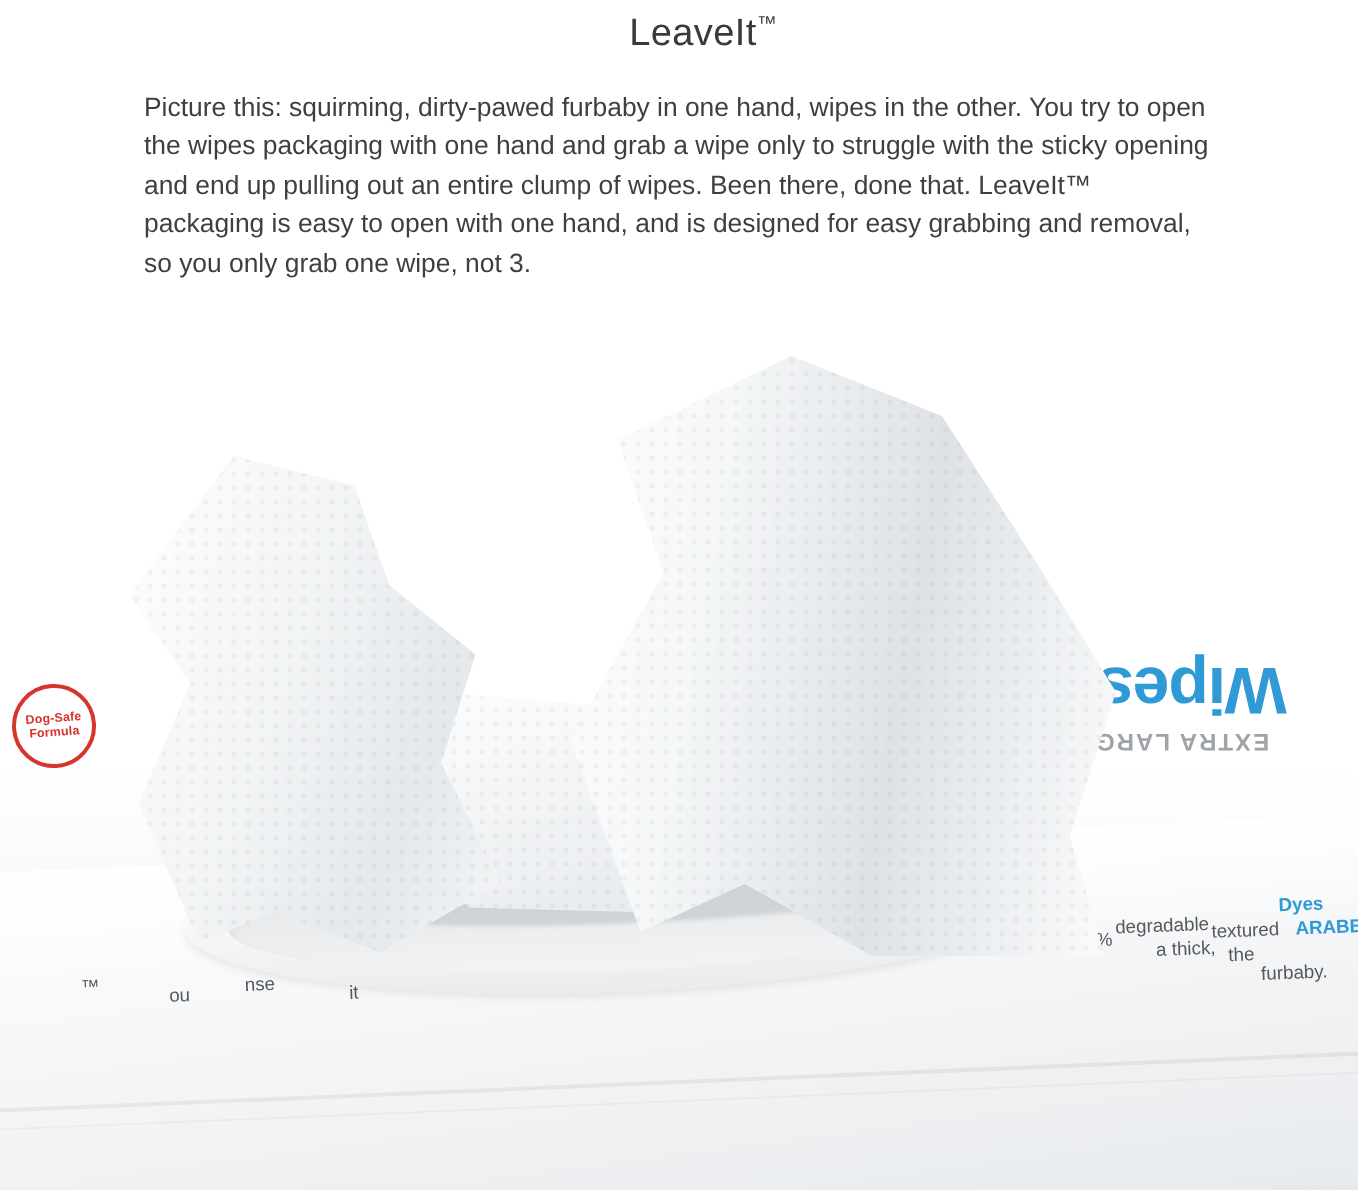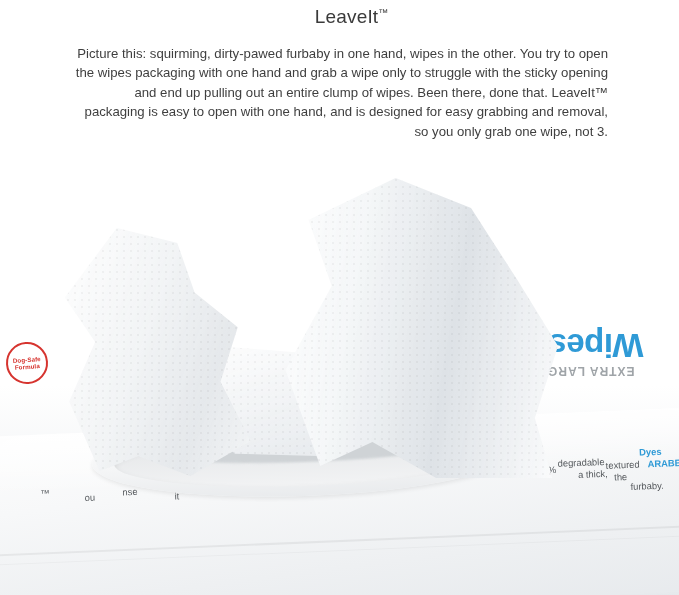--- a/index.html
+++ b/index.html
@@ -35,21 +35,21 @@
   .headline sup {
     font-size: 10px;
     vertical-align: super;
     letter-spacing: 0;
   }
   .body-copy {
     position: absolute;
     top: 44px;
     left: 72px;
     width: 536px;
-    text-align: right;
+    text-align: left;
     font-size: 13.2px;
     line-height: 19.4px;
     color: #3f3f3f;
   }
 
   
   .photo {
     position: absolute;
     left: 0;
     top: 150px;

